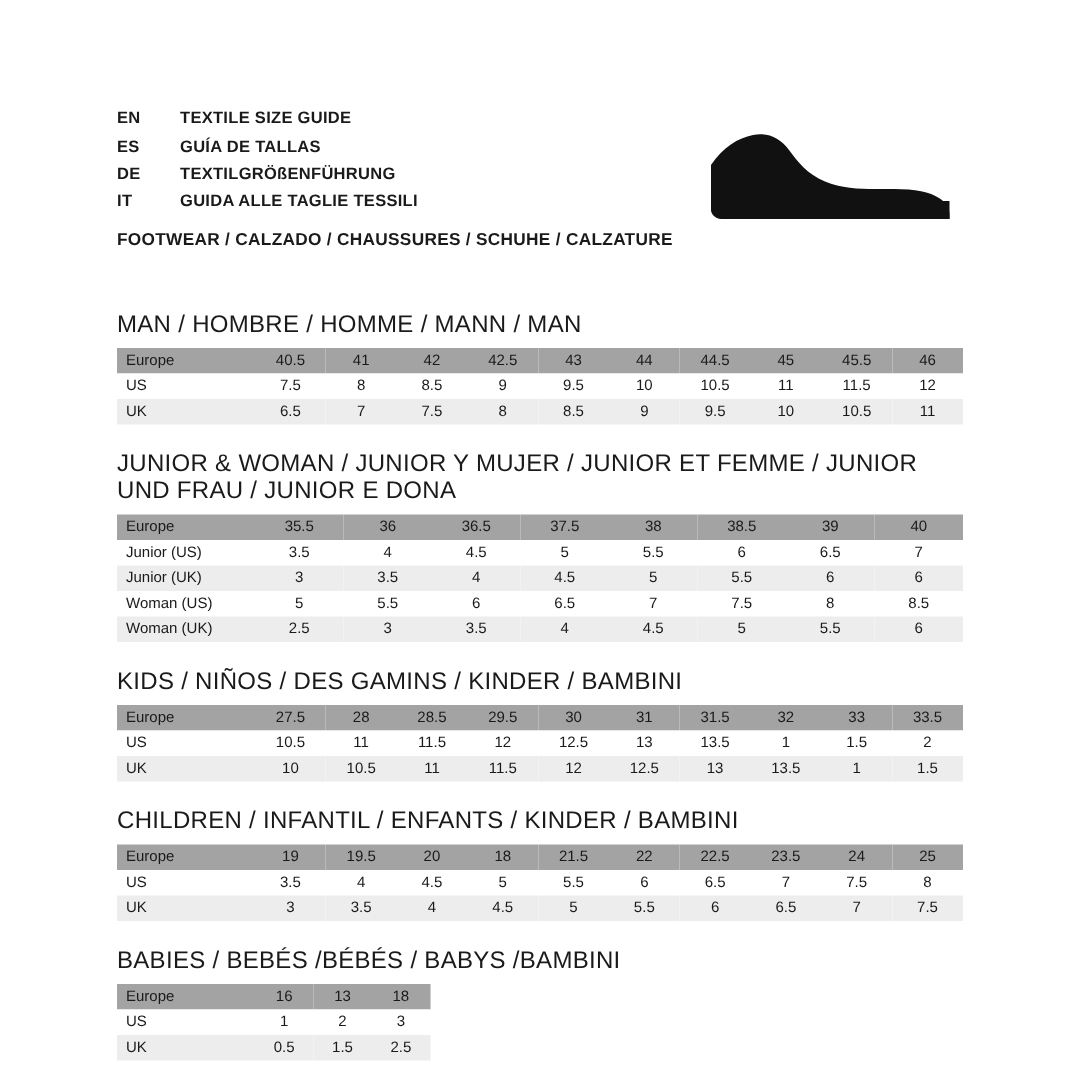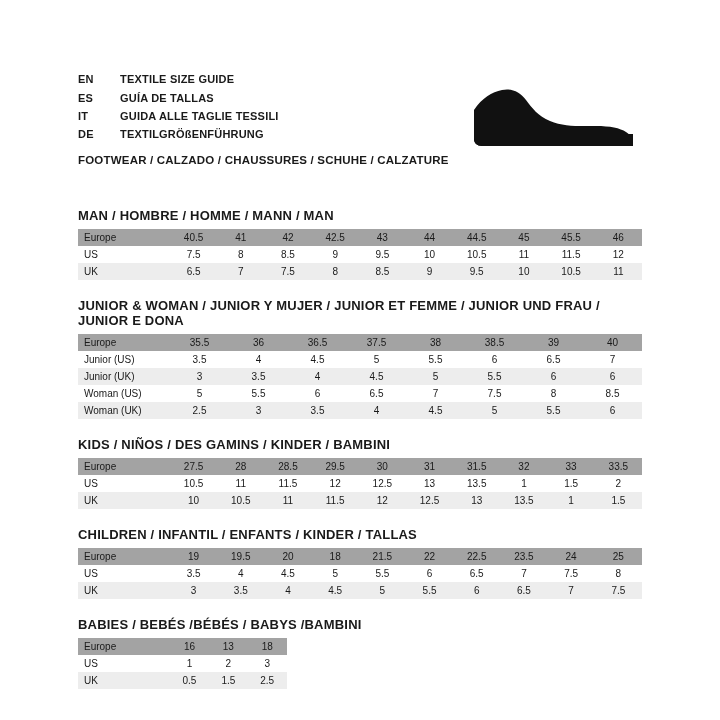--- a/index.html
+++ b/index.html
@@ -61,22 +61,22 @@
     font-weight: bold;
     letter-spacing: 0.2px;
     color: #1a1a1a;
   }
 
   
   .section {
     margin-top: 18px;
   }
   .section-title {
-    font-size: 13px;
-    font-weight: bold;
+    font-size: 16px;
+    font-weight: normal;
     letter-spacing: 0.2px;
     color: #1a1a1a;
     margin-bottom: 6px;
   }
   table.size-table {
     border-collapse: collapse;
     width: 100%;
     table-layout: fixed;
   }
   table.size-table.short {
@@ -114,26 +114,26 @@
     <div class="lang-list">
         <div class="lang-row">
           <span class="lang-code">EN</span>
           <span class="lang-title">TEXTILE SIZE GUIDE</span>
         </div>
         <div class="lang-row">
           <span class="lang-code">ES</span>
           <span class="lang-title">GUÍA DE TALLAS</span>
         </div>
         <div class="lang-row">
+          <span class="lang-code">DE</span>
+          <span class="lang-title">TEXTILGRÖßENFÜHRUNG</span>
+        </div>
+        <div class="lang-row">
           <span class="lang-code">IT</span>
           <span class="lang-title">GUIDA ALLE TAGLIE TESSILI</span>
-        </div>
-        <div class="lang-row">
-          <span class="lang-code">DE</span>
-          <span class="lang-title">TEXTILGRÖßENFÜHRUNG</span>
         </div>
       </div>
     <div class="shoe">
       <svg viewBox="0 0 180 80" width="180" height="80" aria-hidden="true">
         <path fill="#111111" d="M6 34 C14 22 24 16 34 14 C44 12 52 16 58 24 C64 32 70 40 82 45
           C96 51 112 50 128 50 C142 50 152 52 158 56 C163 59 165 63 165 67
           L165 70 L14 70 C9 70 6 67 6 63 Z"></path>
         <path fill="#111111" d="M6 58 L165 58 L165 70 L14 70 C9 70 6 67 6 63 Z"></path>
       </svg>
     </div>
@@ -289,21 +289,21 @@
               <td>12.5</td>
               <td>13</td>
               <td>13.5</td>
               <td>1</td>
               <td>1.5</td>
             </tr>
           </tbody>
         </table>
       </div>
       <div class="section">
-        <div class="section-title">CHILDREN / INFANTIL / ENFANTS / KINDER / TALLAS</div>
+        <div class="section-title">CHILDREN / INFANTIL / ENFANTS / KINDER / BAMBINI</div>
         <table class="size-table">
           <tbody>
             <tr class="head">
               <td class="rowlabel">Europe</td>
               <td>19</td>
               <td>19.5</td>
               <td>20</td>
               <td>18</td>
               <td>21.5</td>
               <td>22</td>

